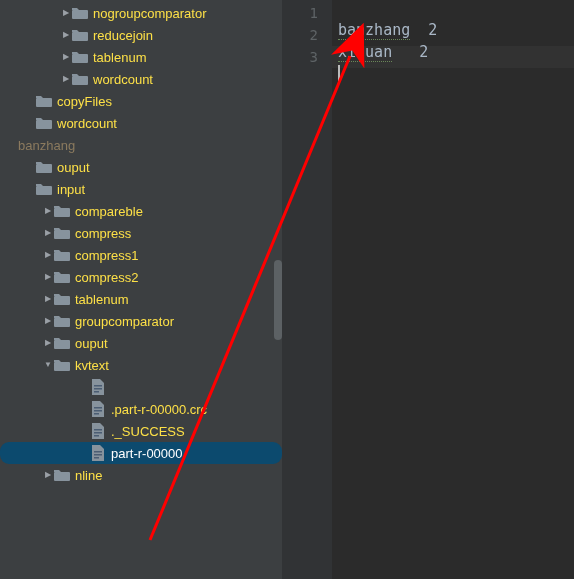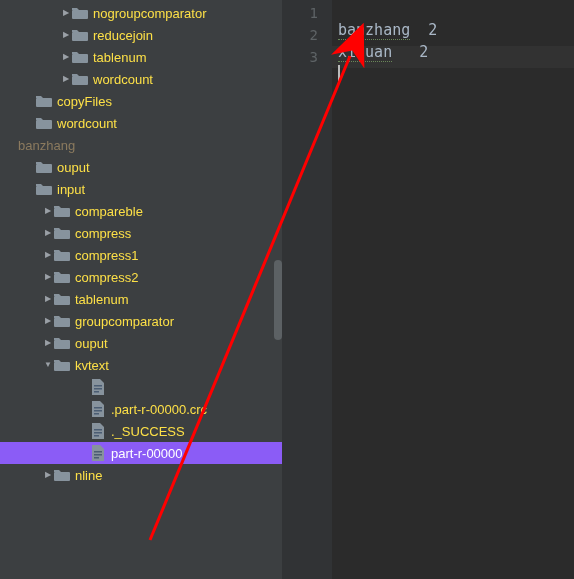--- a/index.html
+++ b/index.html
@@ -28,21 +28,22 @@
     overflow-y: hidden;
   }
   .tree-row {
     display: flex;
     align-items: center;
     height: 22px;
     white-space: nowrap;
     padding-left: 0;
   }
   .tree-row.selected {
-    background: #8b5cf6;
+    background: #0c4a6e;
+    border-radius: 9px;
   }
   .indent {
     display: inline-block;
     flex: 0 0 auto;
   }
   .arrow {
     display: inline-block;
     width: 12px;
     text-align: center;
     color: #9aa0a6;

